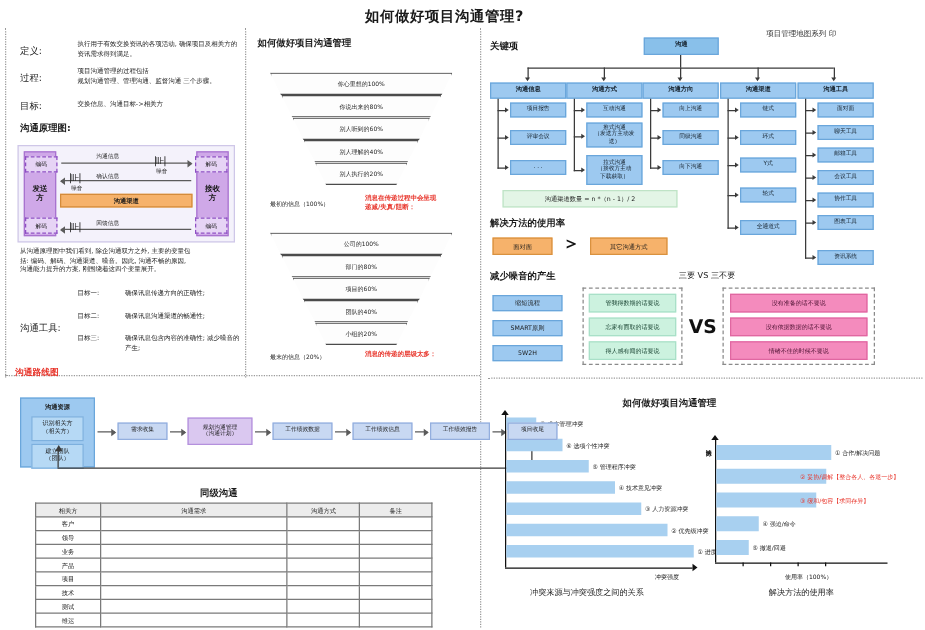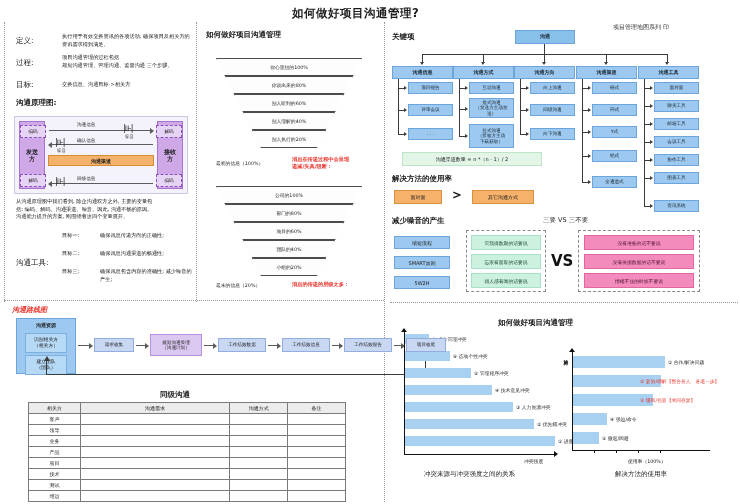--- a/index.html
+++ b/index.html
@@ -330,21 +330,21 @@
   <div class="gbox" style="left:471px; top:254px; width:70px; height:15px;">忘家有面取的话要说</div>
   <div class="gbox" style="left:471px; top:273px; width:70px; height:15px;">得人感有闻的话要说</div>
 
   <div class="vs" style="left:551px; top:252px;">VS</div>
 
   <div class="dgroup" style="left:578px; top:230px; width:122px; height:62px;"></div>
   <div class="pbox" style="left:584px; top:235px; width:110px; height:15px;">没有准备的话不要说</div>
   <div class="pbox" style="left:584px; top:254px; width:110px; height:15px;">没有依据数据的话不要说</div>
   <div class="pbox" style="left:584px; top:273px; width:110px; height:15px;">情绪不佳的时候不要说</div>
 
-  <div class="rm-title" style="left:12px; top:305px;font-style:italic;">沟通路线图</div>
+  <div class="rm-title" style="left:12px; top:293px;">沟通路线图</div>
 
   <div class="rmbig" style="left:16px; top:318px; width:60px; height:56px;">
     <div class="rmbig-cap">沟通资源</div>
     <div class="rmsub" style="top:14px; white-space:pre-line;">识别相关方
 （相关方）</div>
     <div class="rmsub" style="top:36px; white-space:pre-line;">建立团队
 （团队）</div>
   </div>
 
   <div class="arrowline" style="left:78px; top:345px; width:14px;"></div>

